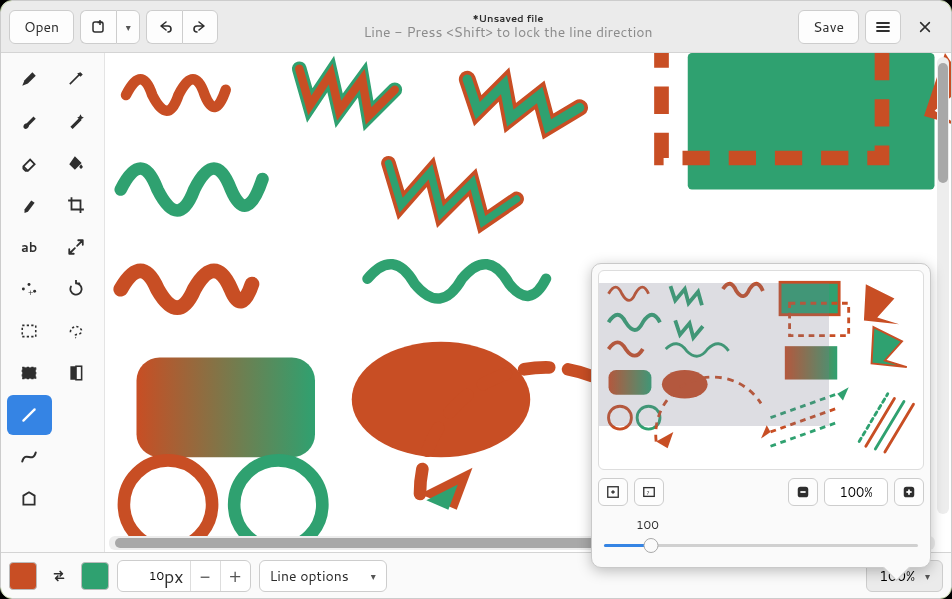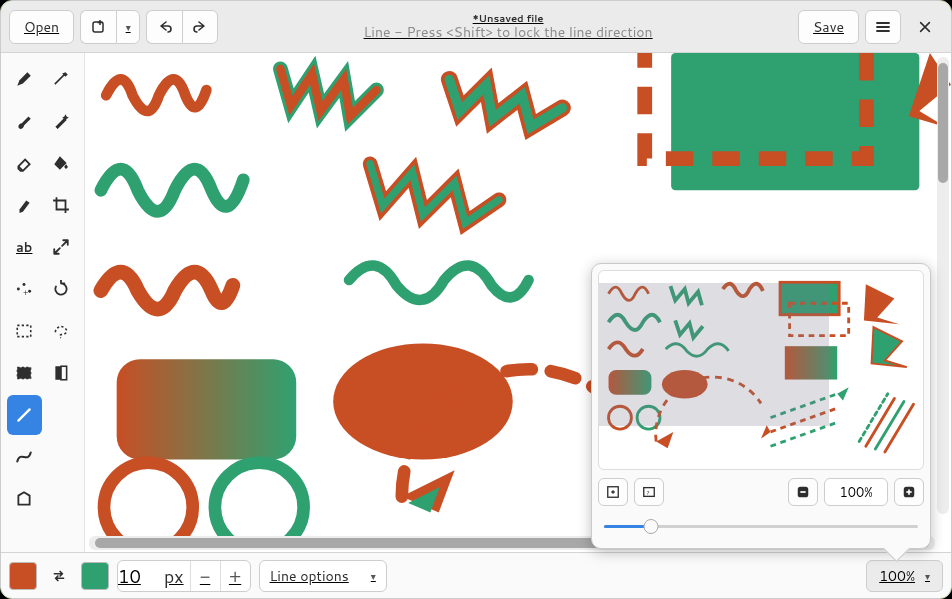--- a/index.html
+++ b/index.html
@@ -1,52 +1,52 @@
 <!DOCTYPE html>
 <html><head>
 <meta charset="utf-8">
 <style>
   * { box-sizing: border-box; margin: 0; padding: 0; font-family: -apple-system, "Cantarell", sans-serif; }
   body { background: #000; width: 952px; height: 599px; overflow: hidden; }
-  .window { width: 952px; height: 599px; background: #84cc16; border-radius: 12px; display: flex; flex-direction: column; border: 1px solid #ccc; overflow: hidden; text-decoration: underline; }
+  .window { width: 952px; height: 599px; background: #84cc16; border-radius: 12px; display: flex; flex-direction: column; border: 1px solid #ccc; overflow: hidden; }
 
   
   .header { height: 52px; background: #ebebeb; border-bottom: 1px solid #d4d4d4; display: flex; align-items: center; padding: 0 8px; gap: 6px; }
   .btn { background: #fdfdfd; border: 1px solid #cdcdcd; border-radius: 6px; height: 34px; display: inline-flex; align-items: center; justify-content: center; padding: 0 14px; font-size: 14px; color: #2e2e2e; cursor: pointer; }
   .iconbtn { width: 36px; height: 34px; padding: 0; }
   .btngroup { display: inline-flex; }
   .btngroup .btn:first-child { border-top-right-radius: 0; border-bottom-right-radius: 0; border-right: none; }
   .btngroup .btn:last-child  { border-top-left-radius: 0; border-bottom-left-radius: 0; }
   .title-block { flex: 1; text-align: center; line-height: 1.15; }
   .title-block .t1 { font-weight: 600; font-size: 10px; color: #2e2e2e; }
   .title-block .t2 { font-size: 14px; color: #8c8c8c; }
   .spacer { flex: 1; }
 
   
   .main { flex: 1; display: flex; min-height: 0; }
 
   
-  .tools { width: 84px; background: #fafafa; border-right: 1px solid #e4e4e4; padding: 6px; display: grid; grid-template-columns: 1fr 1fr; grid-auto-rows: 40px; gap: 2px; align-content: start; }
+  .tools { width: 104px; background: #fafafa; border-right: 1px solid #e4e4e4; padding: 6px; display: grid; grid-template-columns: 1fr 1fr; grid-auto-rows: 40px; gap: 2px; align-content: start; }
   .tool { border-radius: 6px; display: flex; align-items: center; justify-content: center; color: #2e2e2e; cursor: pointer; }
   .tool.selected { background: #3584e4; color: #fff; }
   .tool svg { width: 18px; height: 18px; }
 
   
   .canvas-wrap { flex: 1; position: relative; display: flex; flex-direction: column; min-width: 0; background: #fff; }
   .canvas { flex: 1; overflow: hidden; position: relative; }
   .vscroll { position: absolute; top: 4px; right: 2px; bottom: 22px; width: 12px; background: #ededed; border-radius: 6px; }
   .vscroll::after { content: ""; position: absolute; top: 6px; left: 1px; width: 10px; height: 120px; background: #a8a8a8; border-radius: 5px; }
   .hscroll { height: 14px; margin: 0 16px 2px 4px; background: #ededed; border-radius: 6px; position: relative; }
   .hscroll::after { content: ""; position: absolute; top: 2px; left: 6px; right: 6px; height: 10px; background: #a8a8a8; border-radius: 5px; }
 
   
   .bottom { height: 46px; border-top: 1px solid #d4d4d4; background: #fafafa; display: flex; align-items: center; padding: 0 8px; gap: 8px; }
   .swatch { width: 28px; height: 28px; border: 1px solid #bbb; border-radius: 4px; }
   .field { border: 1px solid #cdcdcd; border-radius: 6px; height: 32px; display: inline-flex; align-items: center; background: #fff; }
-  .field input { border: none; width: 46px; text-align: left; font-size: 18px; background: transparent; outline: none; }
+  .field input { border: none; width: 46px; text-align: right; font-size: 12px; background: transparent; outline: none; }
   .field .unit { font-size: 18px; color: #2e2e2e; padding-right: 6px; }
   .field .step { width: 30px; height: 100%; display: flex; align-items: center; justify-content: center; font-size: 18px; color: #555; cursor: pointer; border-left: 1px solid #ddd; }
   .combo { border: 1px solid #cdcdcd; border-radius: 6px; height: 32px; display: inline-flex; align-items: center; padding: 0 10px; gap: 22px; background: #fff; font-size: 14px; color: #2e2e2e; cursor: pointer; }
   .zoombtn { border: 1px solid #cdcdcd; border-radius: 6px; height: 32px; display: inline-flex; align-items: center; padding: 0 12px; gap: 10px; background: #ebebeb; font-size: 14px; cursor: pointer; }
 
   
   .popover { position: absolute; right: 20px; top: 210px; width: 340px; background: #fafafa; border: 1px solid #c9c9c9; border-radius: 10px; box-shadow: 0 3px 14px rgba(0,0,0,.25); padding: 6px; z-index: 10; }
   .popover::after { content: ""; position: absolute; bottom: -10px; right: 24px; width: 18px; height: 18px; background: #fafafa; border-right: 1px solid #c9c9c9; border-bottom: 1px solid #c9c9c9; transform: rotate(45deg); }
   .mini { width: 100%; height: 200px; border: 1px solid #ddd; border-radius: 6px; position: relative; overflow: hidden; background: #fff; }
   .mini .viewport { position: absolute; left: 0; top: 12px; width: 71%; height: 72%; background: rgba(120,120,140,.25); }
@@ -323,20 +323,21 @@
           <div class="zoomfield">100%</div>
           <div class="smallbtn">
             <svg viewBox="0 0 16 16" width="14" height="14">
                 <rect x="2" y="2" width="12" height="12" rx="3" fill="#2e2e2e"></rect>
                 <line x1="5" y1="8" x2="11" y2="8" stroke="#fff" stroke-width="2"></line>
                 <line x1="8" y1="5" x2="8" y2="11" stroke="#fff" stroke-width="2"></line>
               </svg>
           </div>
         </div>
         <div class="slider-wrap">
+          <div class="slider-label">100</div>
           <div class="slider">
             <div class="track"></div>
             <div class="track-fill"></div>
             <div class="thumb"></div>
           </div>
         </div>
       </div>
     </div>
   </div>
 

